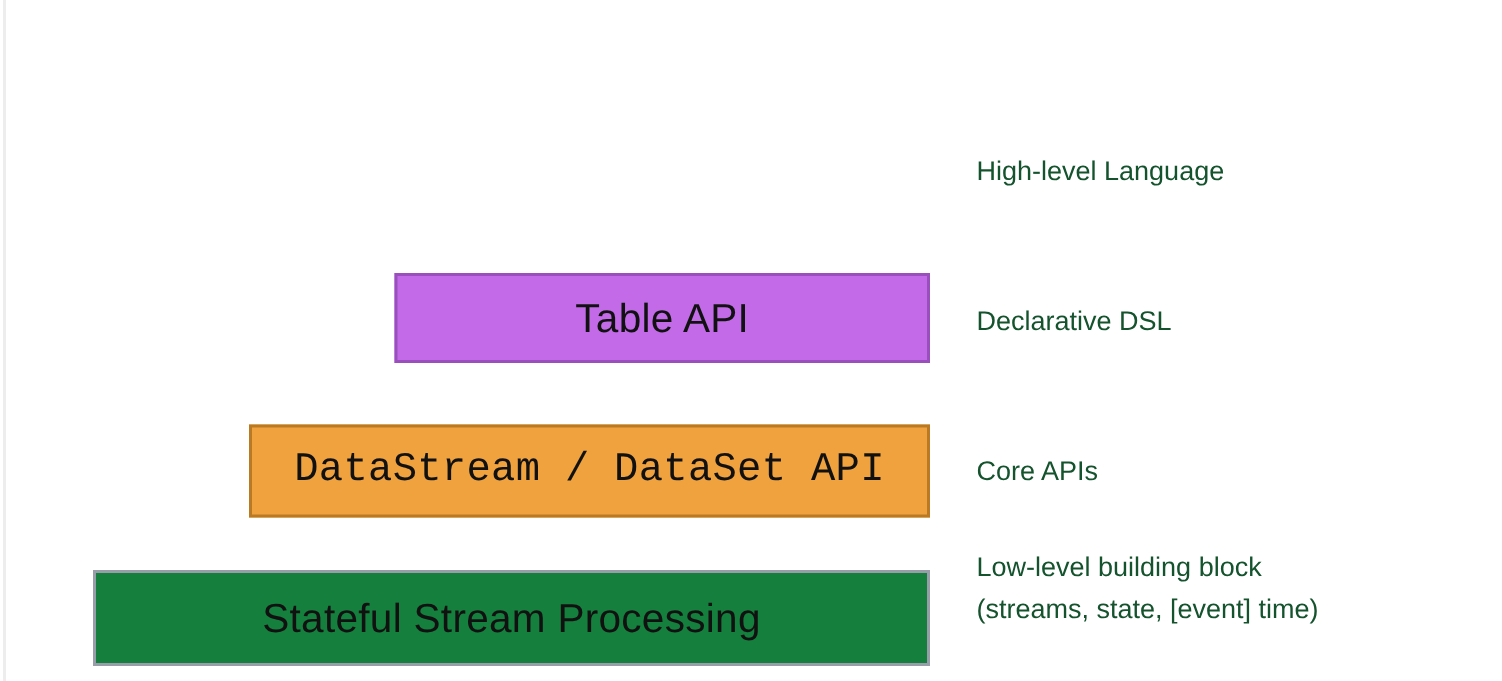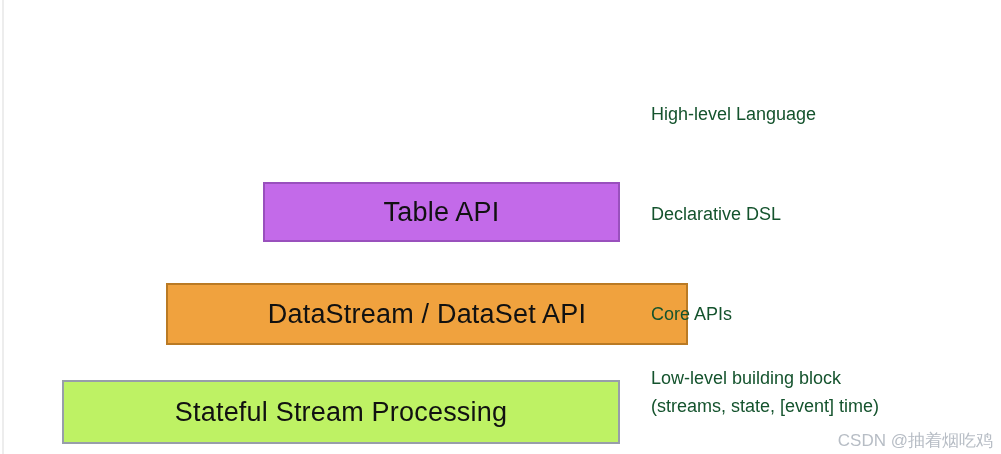--- a/index.html
+++ b/index.html
@@ -29,21 +29,21 @@
     border: 2px solid #000;
     display: flex;
     align-items: center;
     justify-content: center;
     font-size: 27px;
     color: #111111;
     letter-spacing: 0.2px;
   }
   .box-sql   { left: 375px; top:  80px; width: 245px; height: 68px; }
   .box-table { left: 263px; top: 182px; width: 357px; height: 60px; }
-  .box-ds    { left: 166px; top: 283px; width: 522px; height: 62px; }
+  .box-ds    { left: 166px; top: 283px; width: 454px; height: 62px; font-family: Liberation Mono, monospace; }
   .box-ssp   { left:  62px; top: 380px; width: 558px; height: 64px; }
   .caption {
     position: absolute;
     left: 651px;
     display: flex;
     align-items: center;
     font-size: 18px;
     line-height: 28px;
     color: #14532d;
     white-space: pre-line;
@@ -69,19 +69,18 @@
   <div class="edge-line"></div>
 
   <div class="caption cap-1">High-level Language</div>
 
   <div class="box box-table" style="background-color: rgb(195, 106, 233); border-color: rgb(153, 80, 189);">Table API</div>
   <div class="caption cap-2">Declarative DSL</div>
 
   <div class="box box-ds" style="background-color: rgb(240, 162, 62); border-color: rgb(186, 122, 36);">DataStream / DataSet API</div>
   <div class="caption cap-3">Core APIs</div>
 
-  <div class="box box-ssp" style="background-color: #bef264; border-color: rgb(152, 158, 169);">Stateful Stream Processing</div>
+  <div class="box box-ssp" style="background-color: #15803d; border-color: rgb(152, 158, 169);">Stateful Stream Processing</div>
   <div class="caption cap-4">Low-level building block
 (streams, state, [event] time)</div>
 
-  <div class="watermark">CSDN @抽着烟吃鸡</div>
 
 </div>
 
 </body></html>

